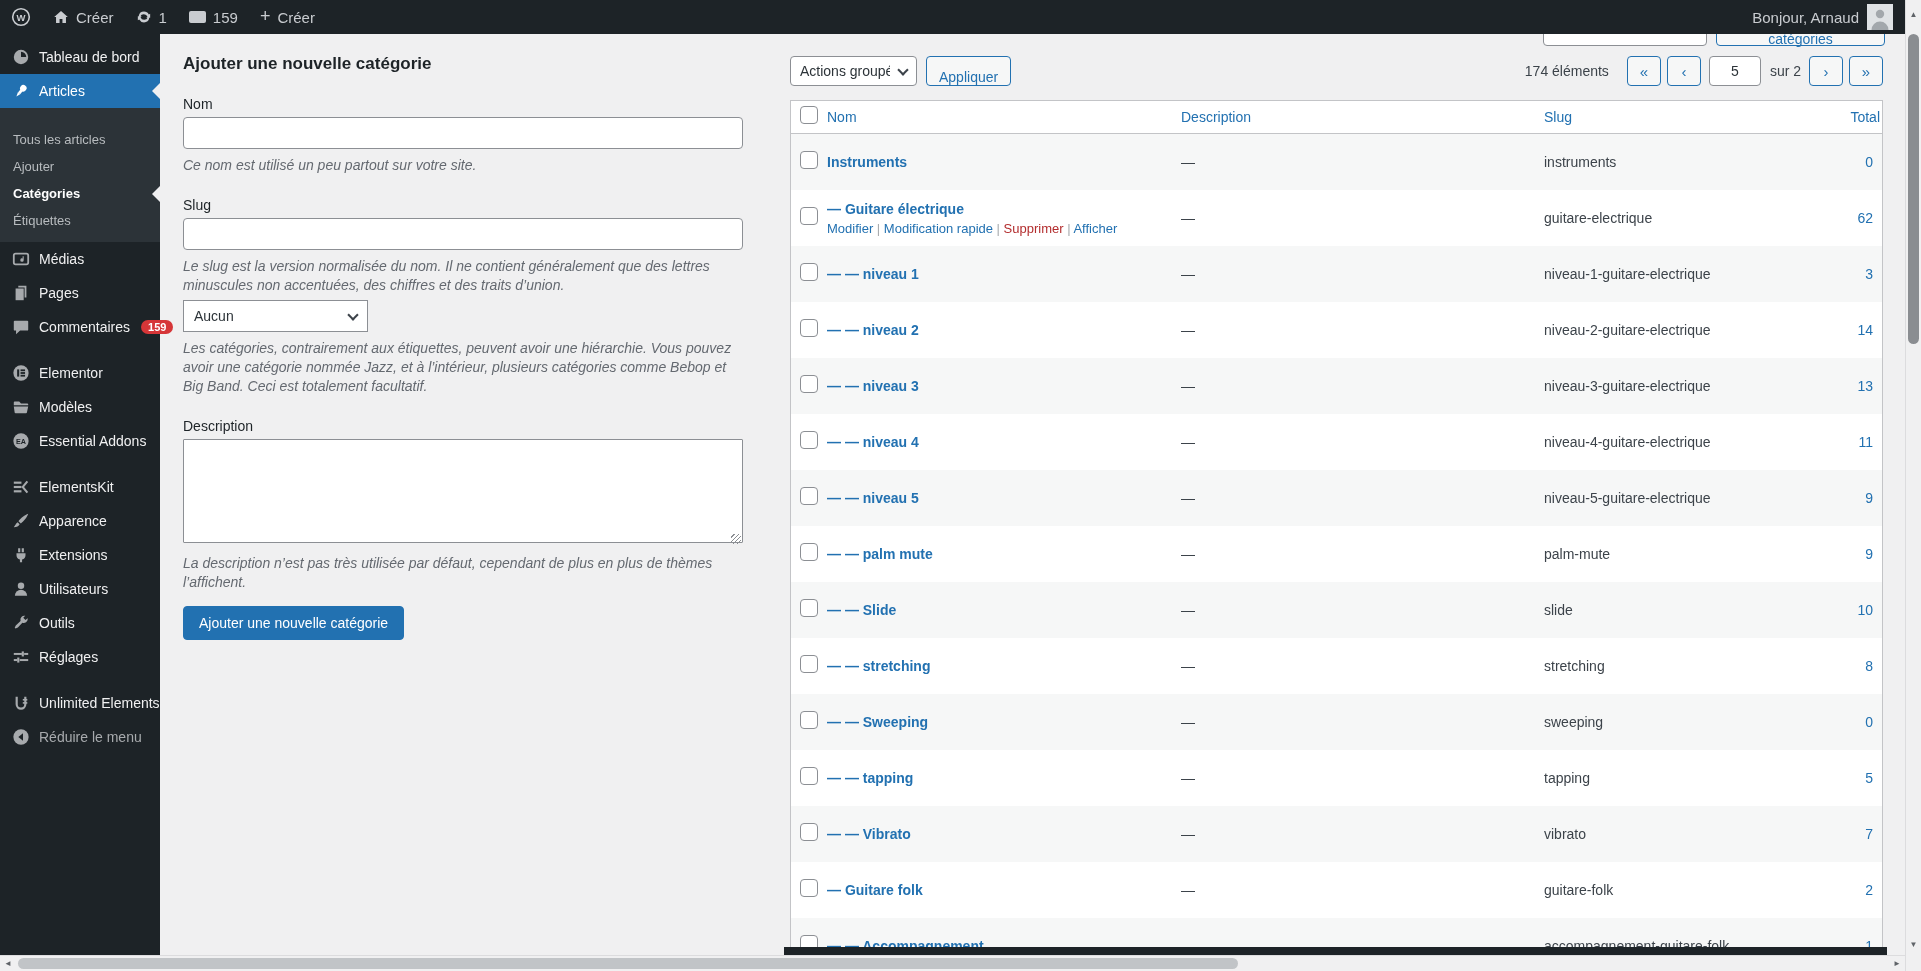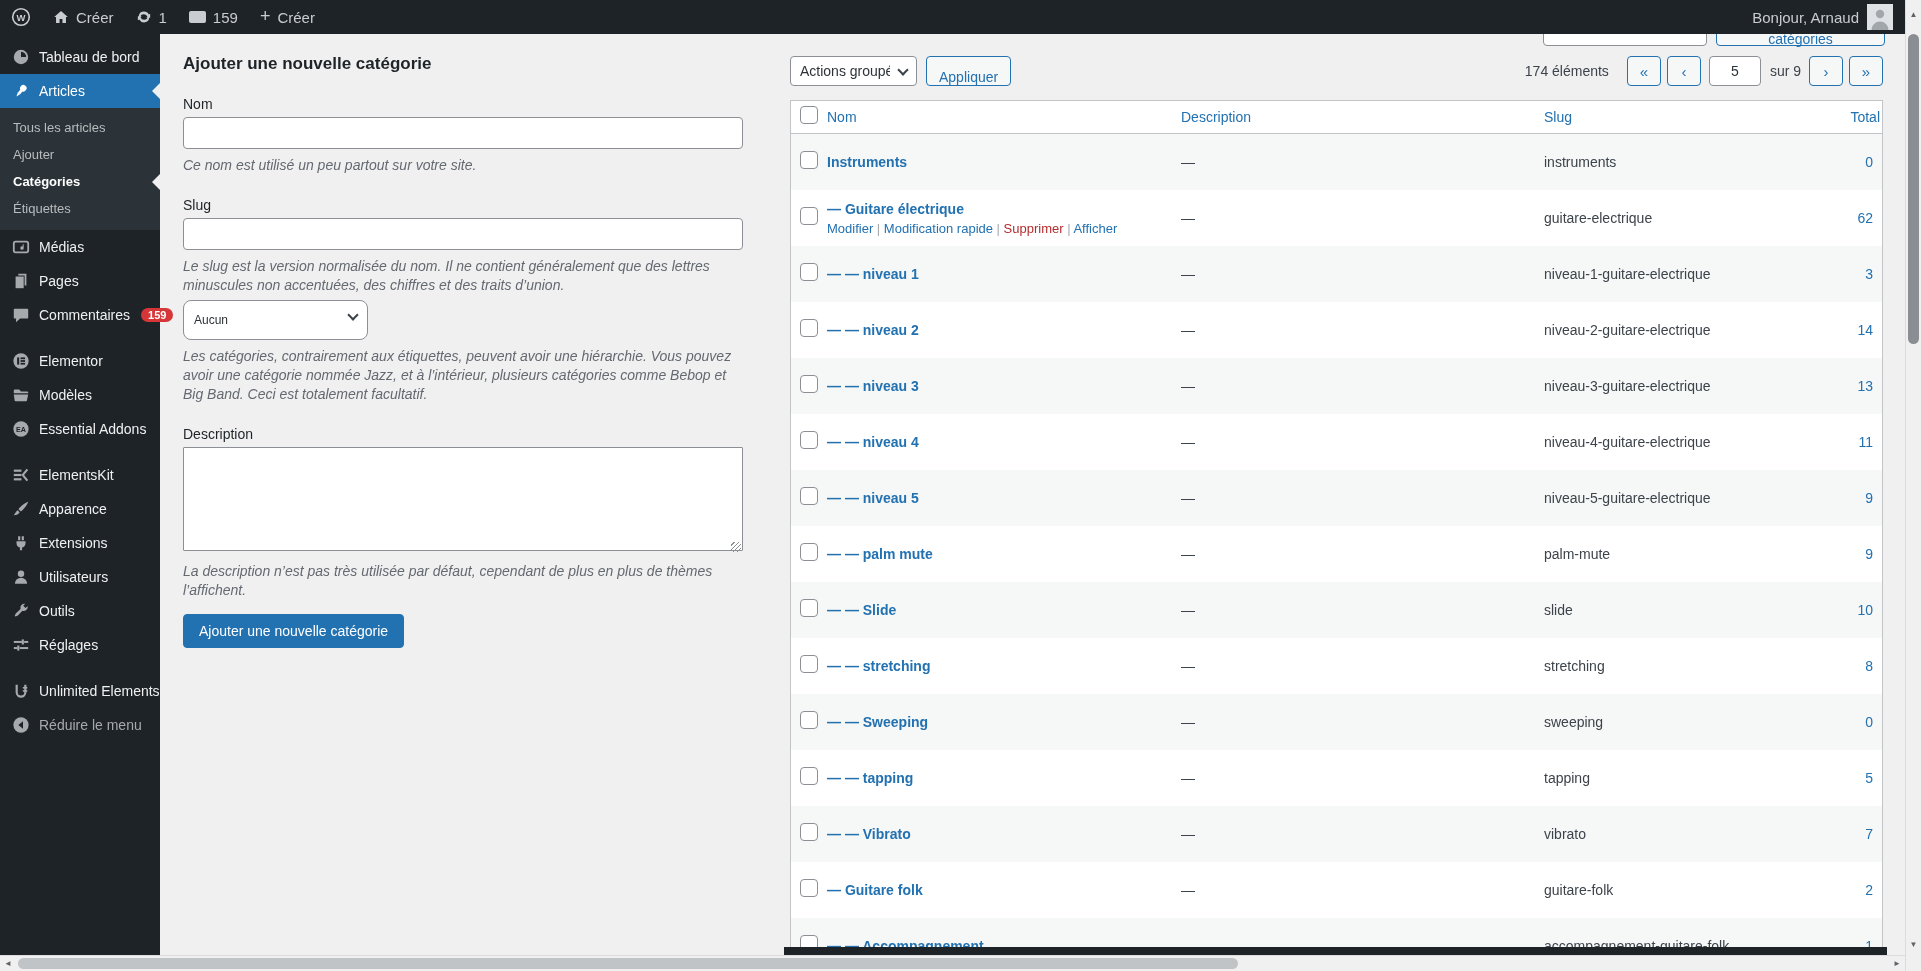--- a/index.html
+++ b/index.html
@@ -19,33 +19,33 @@
 
   
   #sidebar { position:absolute; left:0; top:34px; width:160px; height:921px; background:#1d2327; z-index:5; padding-top:6px; }
   .menu-item { height:34px; display:flex; align-items:center; gap:9px; padding-left:12px; color:#f0f0f1; font-size:14px; cursor:pointer; position:relative; }
   .menu-item .mi-icon { width:18px; height:18px; color:#a7aaad; flex:0 0 18px; }
   .menu-item.active { background:#2271b1; color:#fff; }
   .menu-item.active .mi-icon { color:#fff; }
   .menu-item.muted, .menu-item.muted .mi-icon { color:#a7aaad; }
   .menu-item .cur-arrow, .submenu-item .cur-arrow { position:absolute; right:0; top:50%; margin-top:-8px; width:0; height:0; border:8px solid transparent; border-right:8px solid #f0f0f1; }
   .menu-sep { height:12px; }
-  .submenu { background:#2c3338; padding:6px 0 8px; }
+  .submenu { background:#2c3338; padding:18px 0 8px; }
   .submenu-item { position:relative; display:block; padding:6px 12px 6px 13px; font-size:13px; color:#b8bcbf; cursor:pointer; }
   .submenu-item.current { color:#fff; font-weight:bold; }
   .mi-badge { margin-left:2px; background:#d63638; color:#fff; font-size:11px; font-weight:bold; padding:1px 7px; border-radius:9px; }
 
   
   #form-col { position:absolute; left:183px; top:54px; width:560px; z-index:1; }
   #form-col h2 { font-size:17px; font-weight:bold; color:#1d2327; line-height:20px; }
   .f-label { display:block; font-size:14px; color:#1d2327; margin-top:22px; }
   .f-input { width:560px; height:32px; margin-top:5px; border:1px solid #8c8f94; border-radius:4px; background:#fff; padding:0 8px; font-size:14px; font-family:inherit; color:#2c3338; }
   .f-help { margin-top:7px; font-size:14px; font-style:italic; color:#646970; line-height:19px; }
   .f-select-wrap { position:relative; width:185px; margin-top:5px; }
-  .f-select { width:185px; height:40px; border:1px solid #8c8f94; border-radius:8px; background:#fff; padding:0 28px 0 10px; font-size:12px; font-family:inherit; color:#2c3338; appearance:none; -webkit-appearance:none; }
+  .f-select { width:185px; height:32px; border:1px solid #8c8f94; border-radius:0; background:#fff; padding:0 28px 0 10px; font-size:14px; font-family:inherit; color:#2c3338; appearance:none; -webkit-appearance:none; }
   .sel-chev { position:absolute; right:11px; top:11px; width:8px; height:8px; border-right:2px solid #3c434a; border-bottom:2px solid #3c434a; transform:rotate(45deg); pointer-events:none; }
   .f-textarea { width:560px; height:104px; margin-top:5px; border:1px solid #8c8f94; border-radius:1px; background:#fff; padding:6px 8px; font-size:14px; font-family:inherit; resize:none; }
   .ta-wrap { position:relative; width:560px; }
   .ta-grip { position:absolute; right:2px; bottom:3px; width:10px; height:10px; background:repeating-linear-gradient(135deg, transparent 0 2px, #8c8f94 2px 3px); pointer-events:none; }
   .btn-primary { margin-top:14px; height:34px; padding:0 15px; background:#2271b1; border:1px solid #2271b1; border-radius:4px; color:#fff; font-size:14px; font-family:inherit; cursor:pointer; }
 
   
   #search-input { position:absolute; left:1543px; top:14px; width:164px; height:32px; border:1px solid #8c8f94; border-radius:4px; background:#fff; z-index:4; padding:0 8px; font-size:14px; font-family:inherit; }
   #search-btn { position:absolute; left:1716px; top:14px; width:169px; height:32px; border:1px solid #2271b1; border-radius:4px; background:#f6f7f7; color:#2271b1; font-size:14px; font-family:inherit; z-index:4; cursor:pointer; }
 
@@ -308,21 +308,21 @@
       <option>Actions groupées</option>
     </select>
     <span class="sel-chev"></span>
   </div>
   <button class="btn-secondary">Appliquer</button>
   <div class="tn-spacer"></div>
   <span class="items-count">174 éléments</span>
   <button class="pg-btn">«</button>
   <button class="pg-btn">‹</button>
   <input class="pg-input" type="text" value="5" style="">
-  <span class="pg-of">sur 9</span>
+  <span class="pg-of">sur 2</span>
   <button class="pg-btn">›</button>
   <button class="pg-btn">»</button>
 </div>
 
 <div id="list-table">
   <div class="t-row t-head">
     <span><input type="checkbox" class="cb" style=""></span>
     <span class="th">Nom</span>
     <span class="th">Description</span>
     <span class="th">Slug</span>

